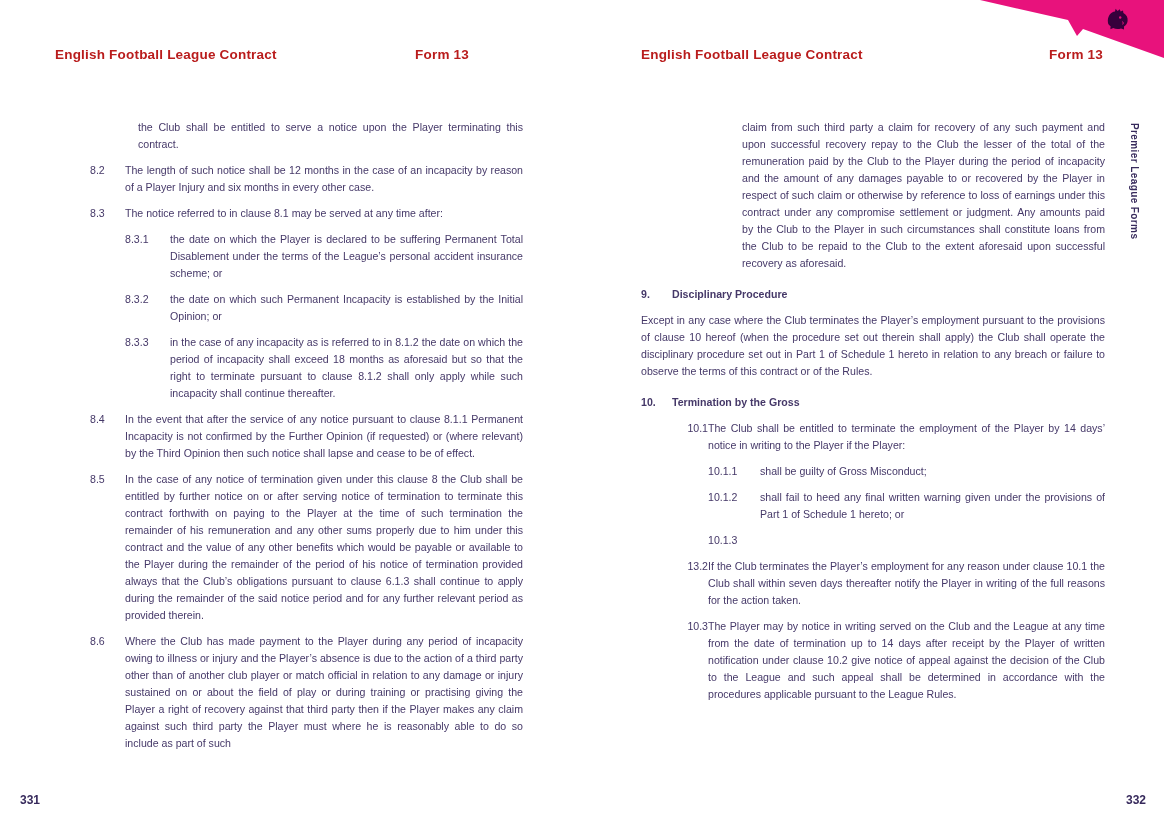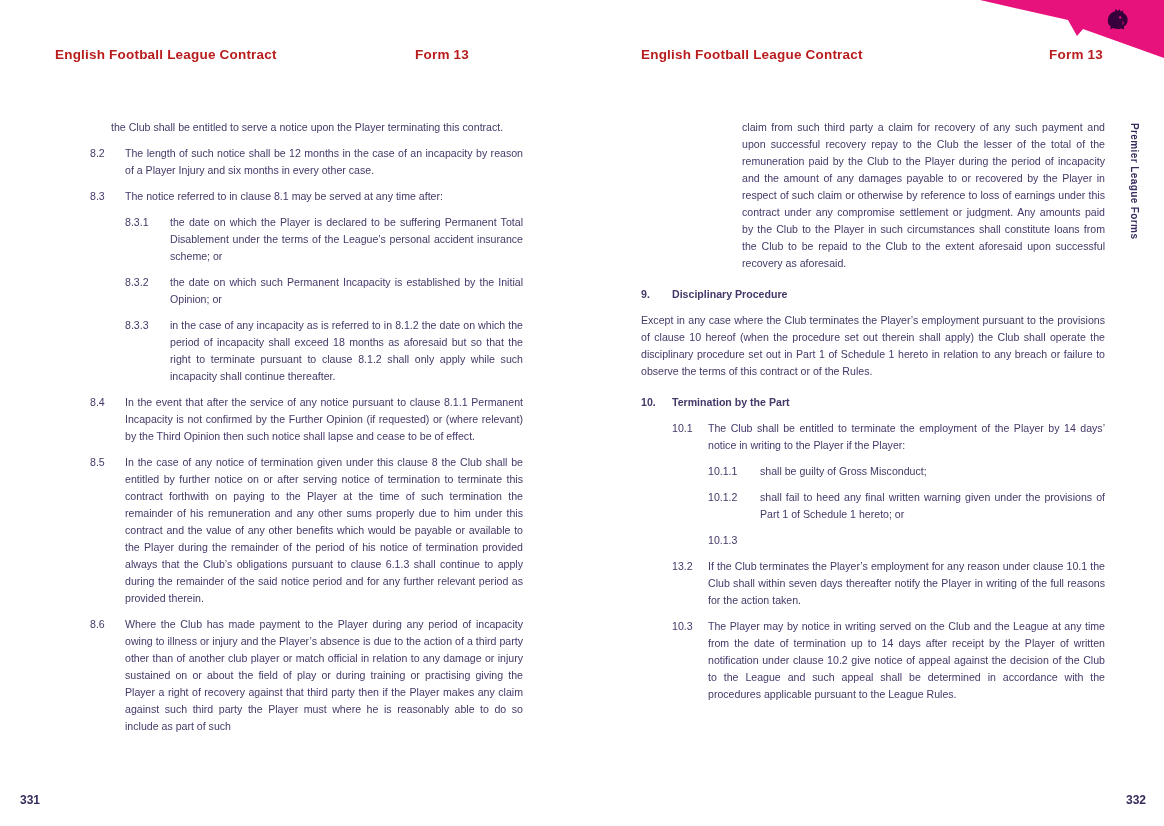--- a/index.html
+++ b/index.html
@@ -15,28 +15,28 @@
   .page{position:absolute;top:119px;font-size:10.6px;line-height:17px;}
   .page-left{left:90px;width:433px;}
   .page-right{left:641px;width:464px;}
   .row{display:flex;margin:0 0 9px 0;}
   .row p{margin:0;flex:1;text-align:justify;}
   .row .num{flex-shrink:0;}
   
   .pl-l1 .num{width:35px;}
   .pl-l2{margin-left:35px;justify-content:flex-end;}
   .pl-l2 .num{width:45px;}
-  .pl-cont{margin-left:21px;}
+  .pl-cont{margin-left:48px;}
   
   .pr-cont{margin-left:101px;}
   .pr-h .num{width:31px;font-weight:bold;}
   .pr-h p{font-weight:bold;text-align:left;}
   .pr-h{margin-top:14px;}
   .pr-l1{margin-left:31px;}
-  .pr-l1 .num{width:36px;}
+  .pr-l1 .num{width:36px;text-align:right;}
   .pr-l2{margin-left:67px;}
   .pr-l2 .num{width:52px;}
   .pagenum{position:absolute;top:793px;font-size:12px;font-weight:bold;color:#372a5c;}
   .pagenum-left{left:20px;}
   .pagenum-right{left:1120px;width:26px;text-align:right;}
   .corner-svg{position:absolute;top:0;right:0;pointer-events:none;}
   .emblem{position:absolute;top:7px;left:1104px;}
   .side-tab{position:absolute;left:1129px;top:123px;writing-mode:vertical-rl;
     font-size:10px;font-weight:bold;color:#372a5c;letter-spacing:.4px;white-space:nowrap;}
 </style>
@@ -108,21 +108,21 @@
   </div>
   <div class="row pr-h">
     <span class="num">9.</span>
     <p>Disciplinary Procedure</p>
   </div>
   <div class="row">
     <p>Except in any case where the Club terminates the Player’s employment pursuant to the provisions of clause 10 hereof (when the procedure set out therein shall apply) the Club shall operate the disciplinary procedure set out in Part 1 of Schedule 1 hereto in relation to any breach or failure to observe the terms of this contract or of the Rules.</p>
   </div>
   <div class="row pr-h">
     <span class="num">10.</span>
-    <p>Termination by the Part</p>
+    <p>Termination by the Gross</p>
   </div>
   <div class="row pr-l1">
     <span class="num">10.1</span>
     <p>The Club shall be entitled to terminate the employment of the Player by 14 days’ notice in writing to the Player if the Player:</p>
   </div>
   <div class="row pr-l2">
     <span class="num">10.1.1</span>
     <p>shall be guilty of Gross Misconduct;</p>
   </div>
   <div class="row pr-l2">

